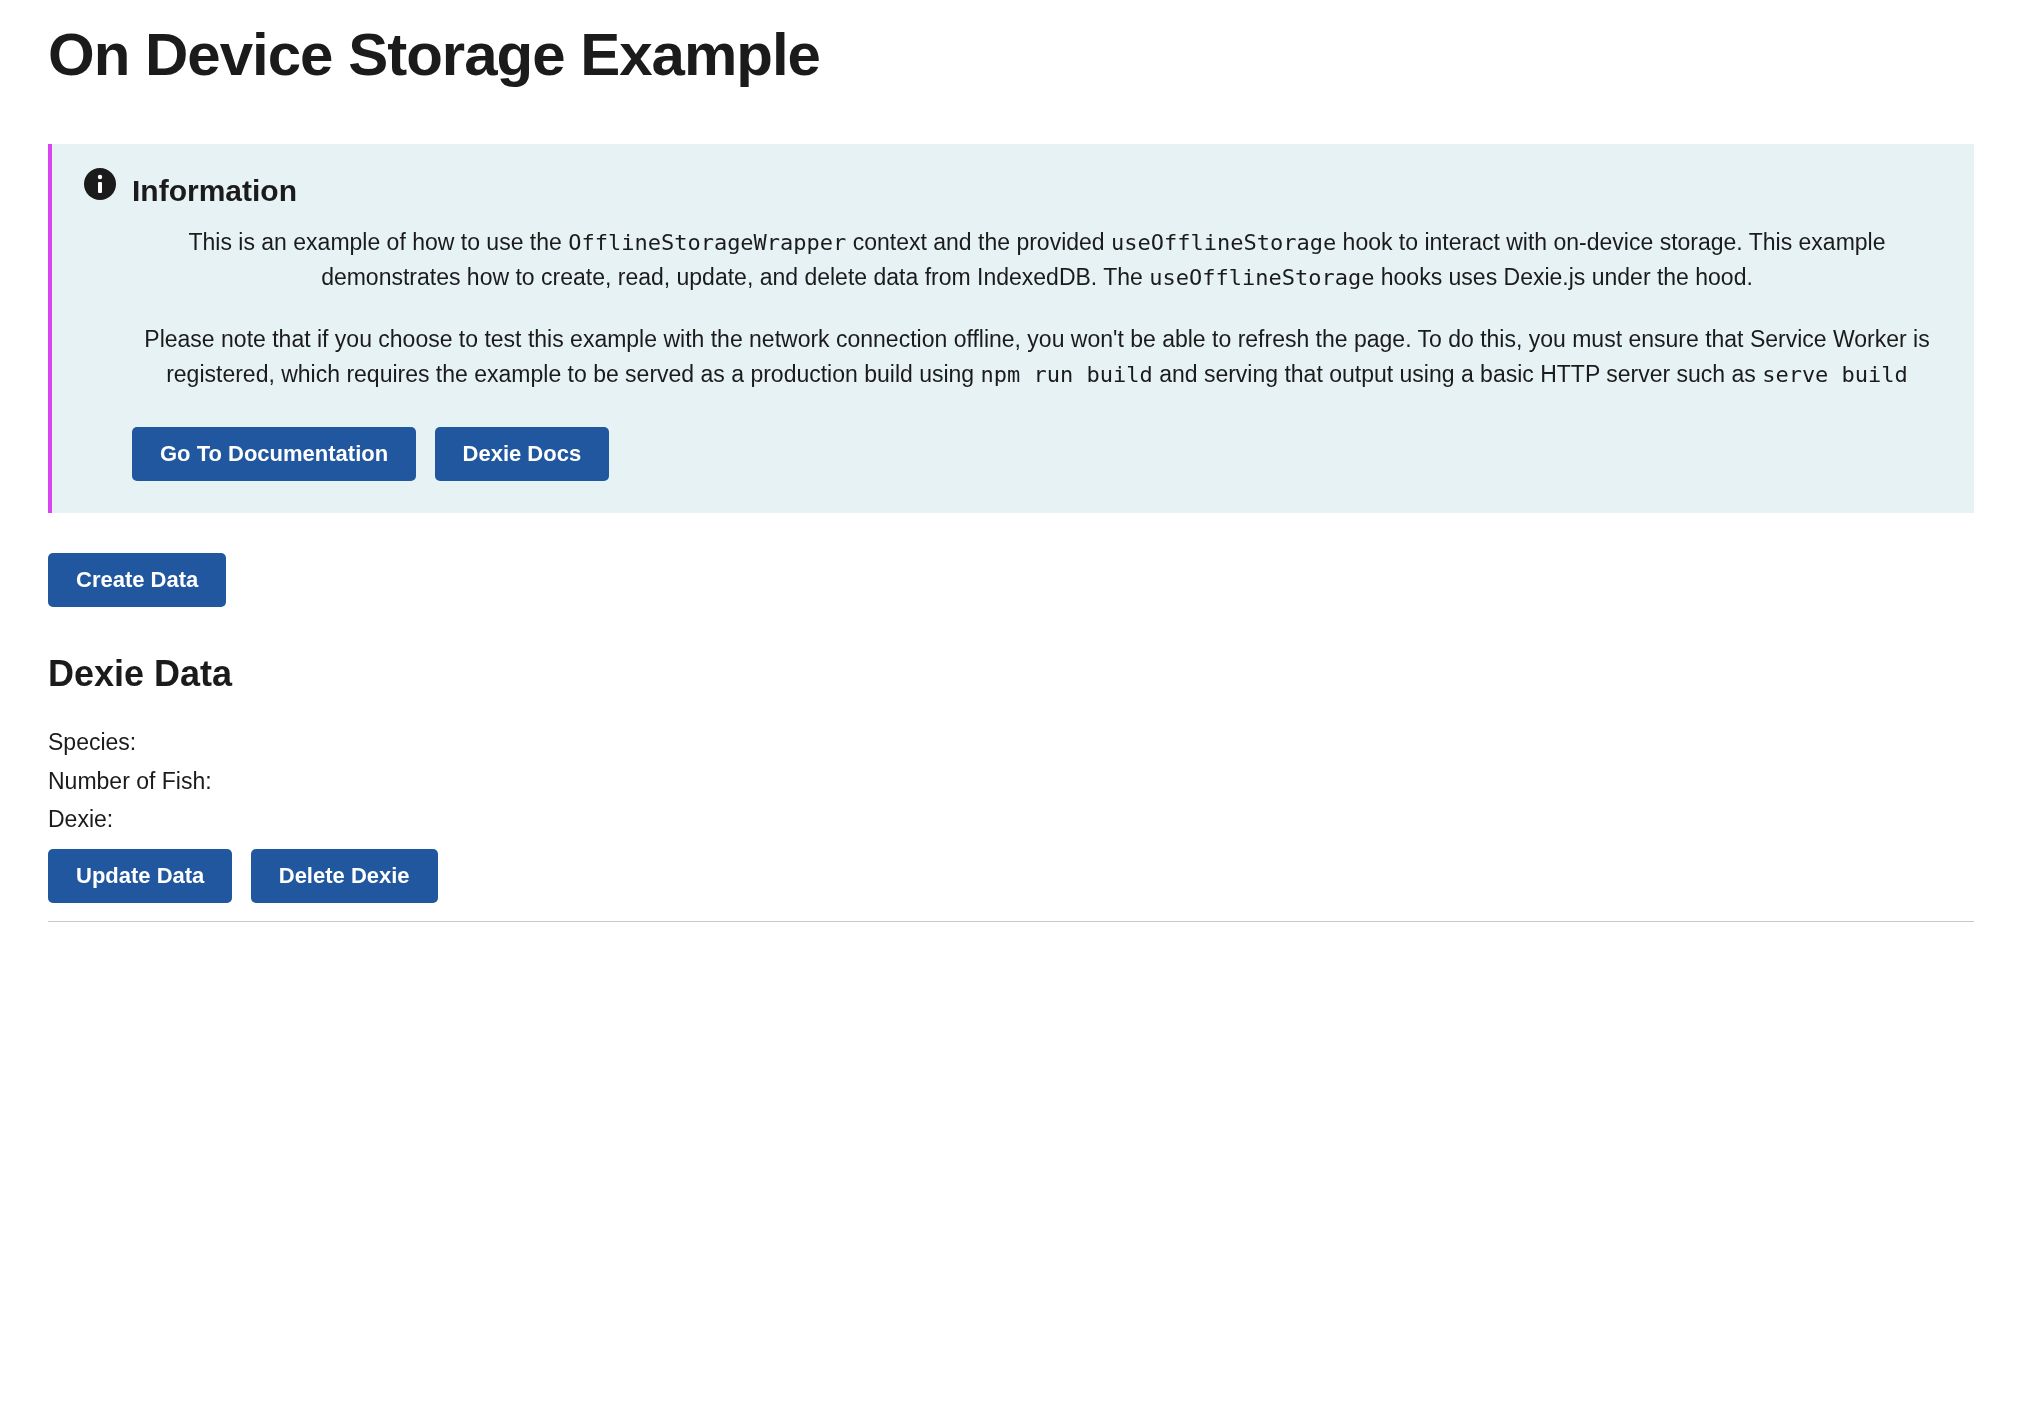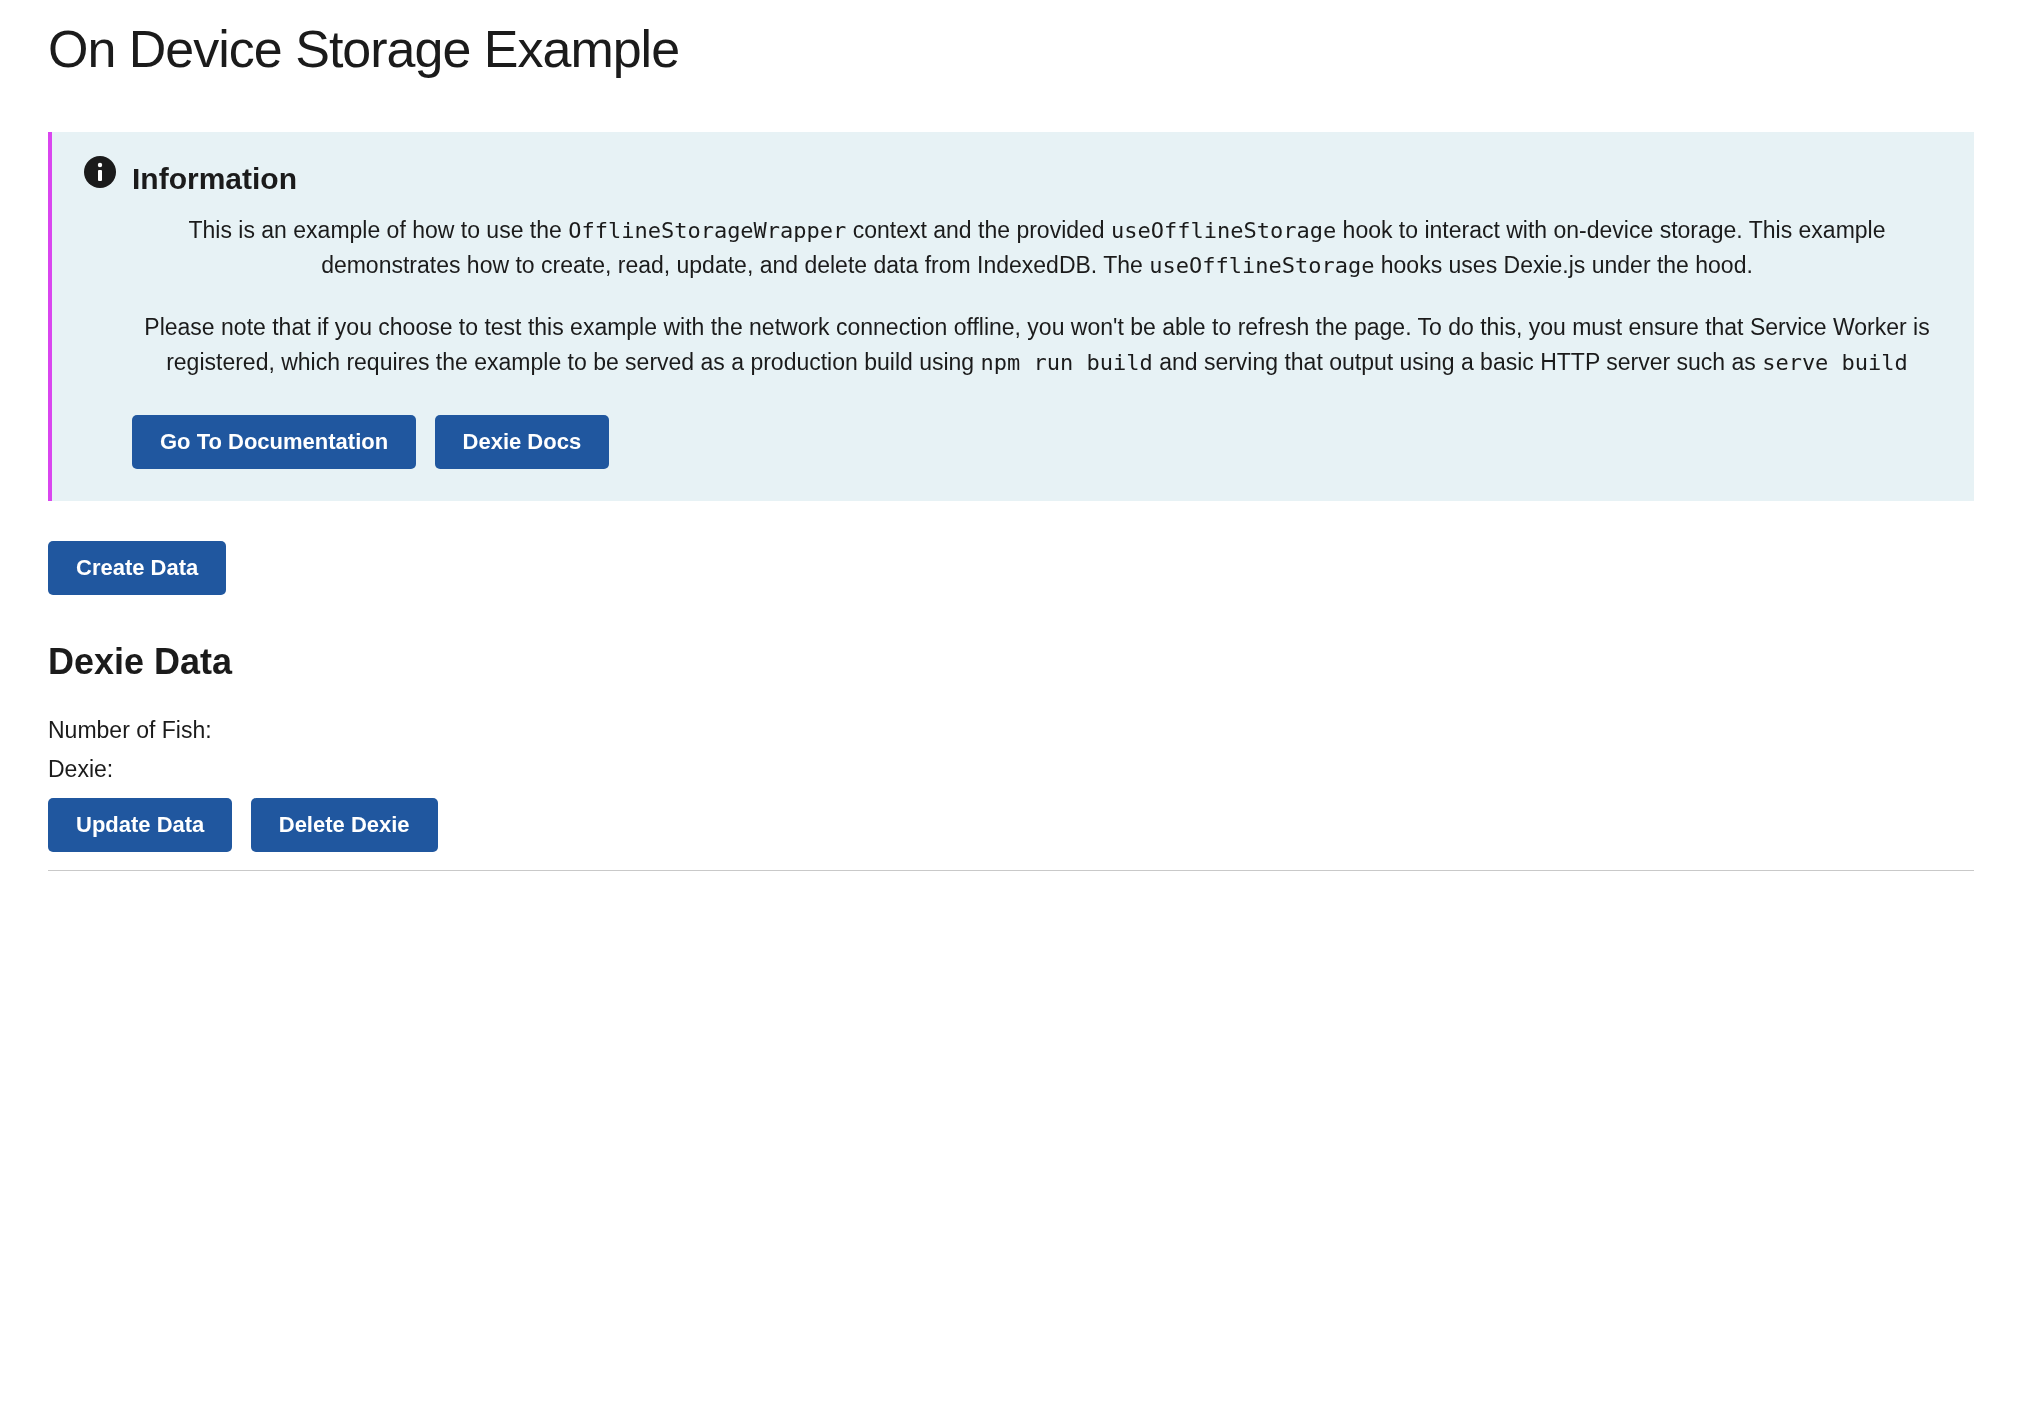--- a/index.html
+++ b/index.html
@@ -5,22 +5,22 @@
   * { box-sizing: border-box; }
   body {
     margin: 0;
     padding: 0 48px 48px 48px;
     font-family: "Source Sans Pro", "Helvetica Neue", Helvetica, Arial, sans-serif;
     color: #1b1b1b;
     font-size: 23px;
     line-height: 1.5;
   }
   h1.page-title {
-    font-size: 52px;
-    font-weight: 400;
+    font-size: 60px;
+    font-weight: 700;
     margin: 10px 0 44px 0;
     letter-spacing: -1px;
   }
   .alert {
     background: #e7f2f5;
     border-left: 4px solid #d946ef;
     padding: 24px 32px 32px 80px;
     position: relative;
     margin-bottom: 40px;
   }
@@ -104,20 +104,24 @@
     <button class="btn">Dexie Docs</button>
   </div>
 </div>
 
 <button class="btn">Create Data</button>
 
 <h2 class="section-heading">Dexie Data</h2>
 
 <div class="data-list">
   <div class="data-row">
+    <span>Species:</span>
+    <span></span>
+  </div>
+  <div class="data-row">
     <span>Number of Fish:</span>
     <span></span>
   </div>
   <div class="data-row">
     <span>Dexie:</span>
     <span></span>
   </div>
 </div>
 
 <div>

